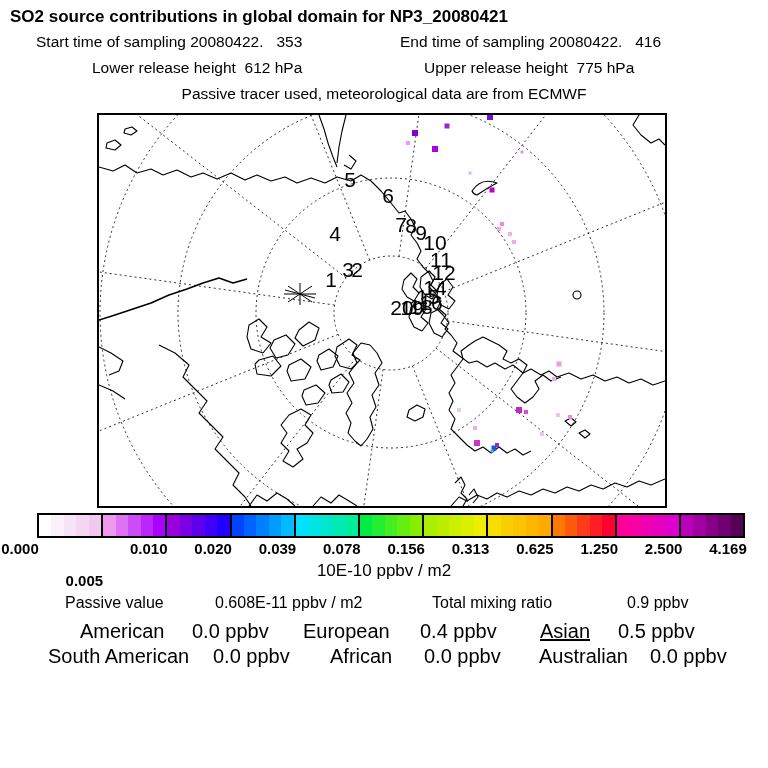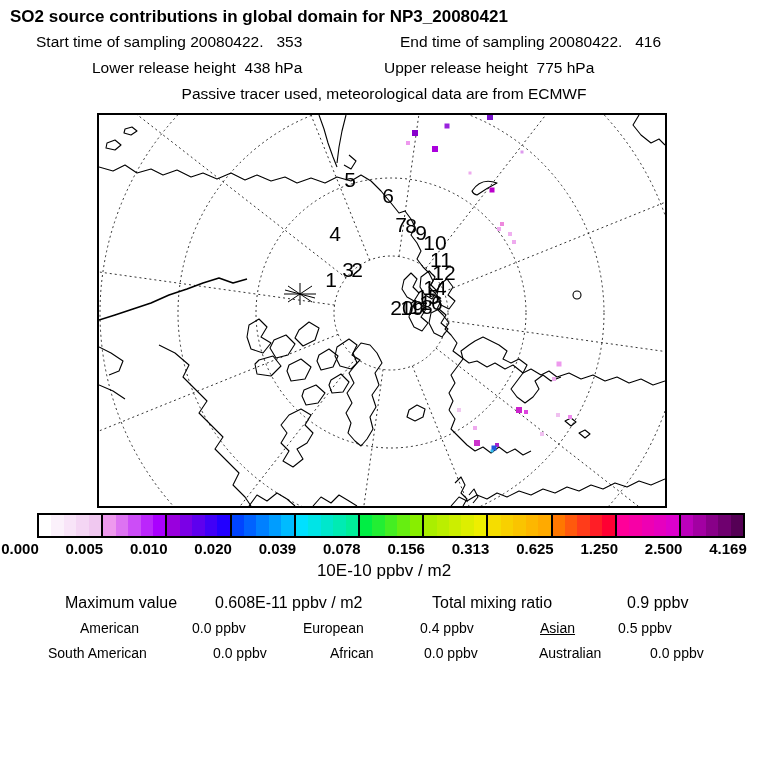--- a/index.html
+++ b/index.html
@@ -6,57 +6,57 @@
   body{
     width:768px;height:768px;background:#ffffff;position:relative;
     font-family:"Liberation Sans", sans-serif;color:#000;overflow:hidden;
   }
   .abs{position:absolute;white-space:pre;}
   #title{left:10px;top:7px;font-size:17px;font-weight:bold;}
   .hline{font-size:15.5px;}
   #hdr-start{left:36px;top:33px;}
   #hdr-end{left:400px;top:33px;}
   #hdr-lower{left:92px;top:59px;}
-  #hdr-upper{left:384px;top:59px;}
+  #hdr-upper{left:424px;top:59px;}
   #hdr-tracer{left:0;top:85px;width:768px;text-align:center;white-space:pre;}
   #map-frame{
     position:absolute;left:97px;top:113px;width:566px;height:391px;
     border:2px solid #000;box-sizing:content-box;background:#fff;
   }
   #map-svg{display:block;}
   #colorbar{
     position:absolute;left:37px;top:513px;width:708px;height:25px;
     border:2px solid #000;display:flex;box-sizing:border-box;
   }
   .seg{flex:1;display:flex;border-right:2px solid #000;}
   .seg:last-child{border-right:none;}
   .cell{flex:1;}
   #cb-ticks{position:absolute;left:0;top:540px;width:768px;height:18px;}
   .tick{position:absolute;top:0;width:64px;text-align:center;font-size:15px;font-weight:bold;}
   #cb-units{position:absolute;left:0;top:561px;width:768px;text-align:center;font-size:17px;}
   .s1{font-size:16px;}
-  .s2{font-size:14px;text-align:center;}
+  .s2{font-size:20px;text-align:center;}
   #st-maxlab{left:65px;top:594px;}
   #st-maxval{left:215px;top:594px;text-align:center;}
   #st-totlab{left:432px;top:594px;}
   #st-totval{left:627px;top:594px;}
   .rn0{left:80px;top:620px;}  .rv0{left:192px;top:620px;}
   .rn1{left:303px;top:620px;} .rv1{left:420px;top:620px;}
   .rn2{left:540px;top:620px;text-decoration:underline;} .rv2{left:618px;top:620px;}
   .rn3{left:48px;top:645px;}  .rv3{left:213px;top:645px;}
   .rn4{left:330px;top:645px;} .rv4{left:424px;top:645px;}
   .rn5{left:539px;top:645px;} .rv5{left:650px;top:645px;}
 </style>
 </head>
 <body>
 
 <div class="abs" id="title">SO2 source contributions in global domain for NP3_20080421</div>
 <div class="abs hline" id="hdr-start">Start time of sampling 20080422.   353</div>
 <div class="abs hline" id="hdr-end">End time of sampling 20080422.   416</div>
-<div class="abs hline" id="hdr-lower">Lower release height  438 hPa</div>
+<div class="abs hline" id="hdr-lower">Lower release height  612 hPa</div>
 <div class="abs hline" id="hdr-upper">Upper release height  775 hPa</div>
 <div class="abs hline" id="hdr-tracer">Passive tracer used, meteorological data are from ECMWF</div>
 
 <div id="map-frame">
   <svg id="map-svg" width="566" height="391" viewBox="0 0 566 391">
     <g id="graticule" fill="none" stroke="#000" stroke-width="0.8" stroke-dasharray="2 3">
         <circle cx="292" cy="198" r="57"></circle>
         <circle cx="292" cy="198" r="135"></circle>
         <circle cx="292" cy="198" r="213"></circle>
         <circle cx="292" cy="198" r="291"></circle>
@@ -270,35 +270,35 @@
     <div class="seg">
       <div class="cell" style="background: rgb(187, 0, 187);"></div>
       <div class="cell" style="background: rgb(162, 0, 162);"></div>
       <div class="cell" style="background: rgb(136, 0, 136);"></div>
       <div class="cell" style="background: rgb(111, 0, 111);"></div>
       <div class="cell" style="background: rgb(85, 0, 85);"></div>
     </div>
   </div>
 <div id="cb-ticks">
     <div class="tick" style="left: -12px;">0.000</div>
-    <div class="tick" style="left: 52.3636px;">0.005</div>
+    <div class="tick" style="left: 52.3636px; margin-top: 32px;">0.005</div>
     <div class="tick" style="left: 116.727px;">0.010</div>
     <div class="tick" style="left: 181.091px;">0.020</div>
     <div class="tick" style="left: 245.455px;">0.039</div>
     <div class="tick" style="left: 309.818px;">0.078</div>
     <div class="tick" style="left: 374.182px;">0.156</div>
     <div class="tick" style="left: 438.545px;">0.313</div>
     <div class="tick" style="left: 502.909px;">0.625</div>
     <div class="tick" style="left: 567.273px;">1.250</div>
     <div class="tick" style="left: 631.636px;">2.500</div>
     <div class="tick" style="left: 696px;">4.169</div>
   </div>
 <div id="cb-units">10E-10 ppbv / m2</div>
 
-<div class="abs s1" id="st-maxlab">Maximum value</div>
+<div class="abs s1" id="st-maxlab">Passive value</div>
 <div class="abs s1" id="st-maxval">0.608E-11 ppbv / m2</div>
 <div class="abs s1" id="st-totlab">Total mixing ratio</div>
 <div class="abs s1" id="st-totval">0.9 ppbv</div>
 
 <span class="abs s2 rn0">American</span>
 <span class="abs s2 rv0">0.0 ppbv</span>
 <span class="abs s2 rn1">European</span>
 <span class="abs s2 rv1">0.4 ppbv</span>
 <span class="abs s2 rn2">Asian</span>
 <span class="abs s2 rv2">0.5 ppbv</span>

